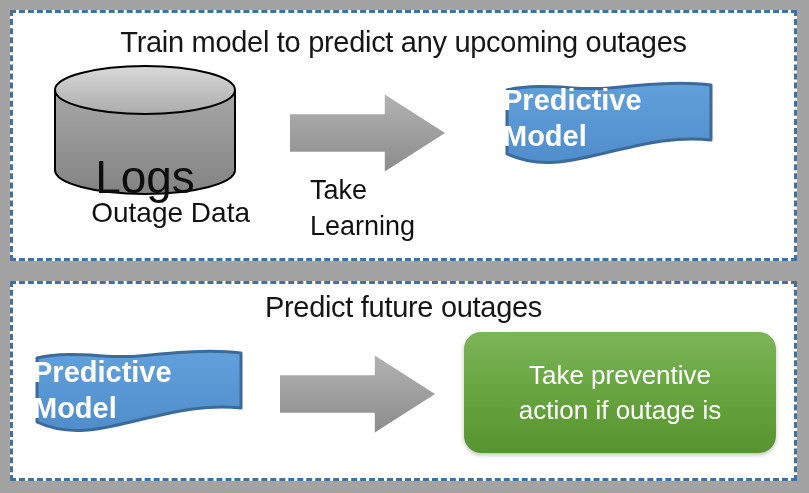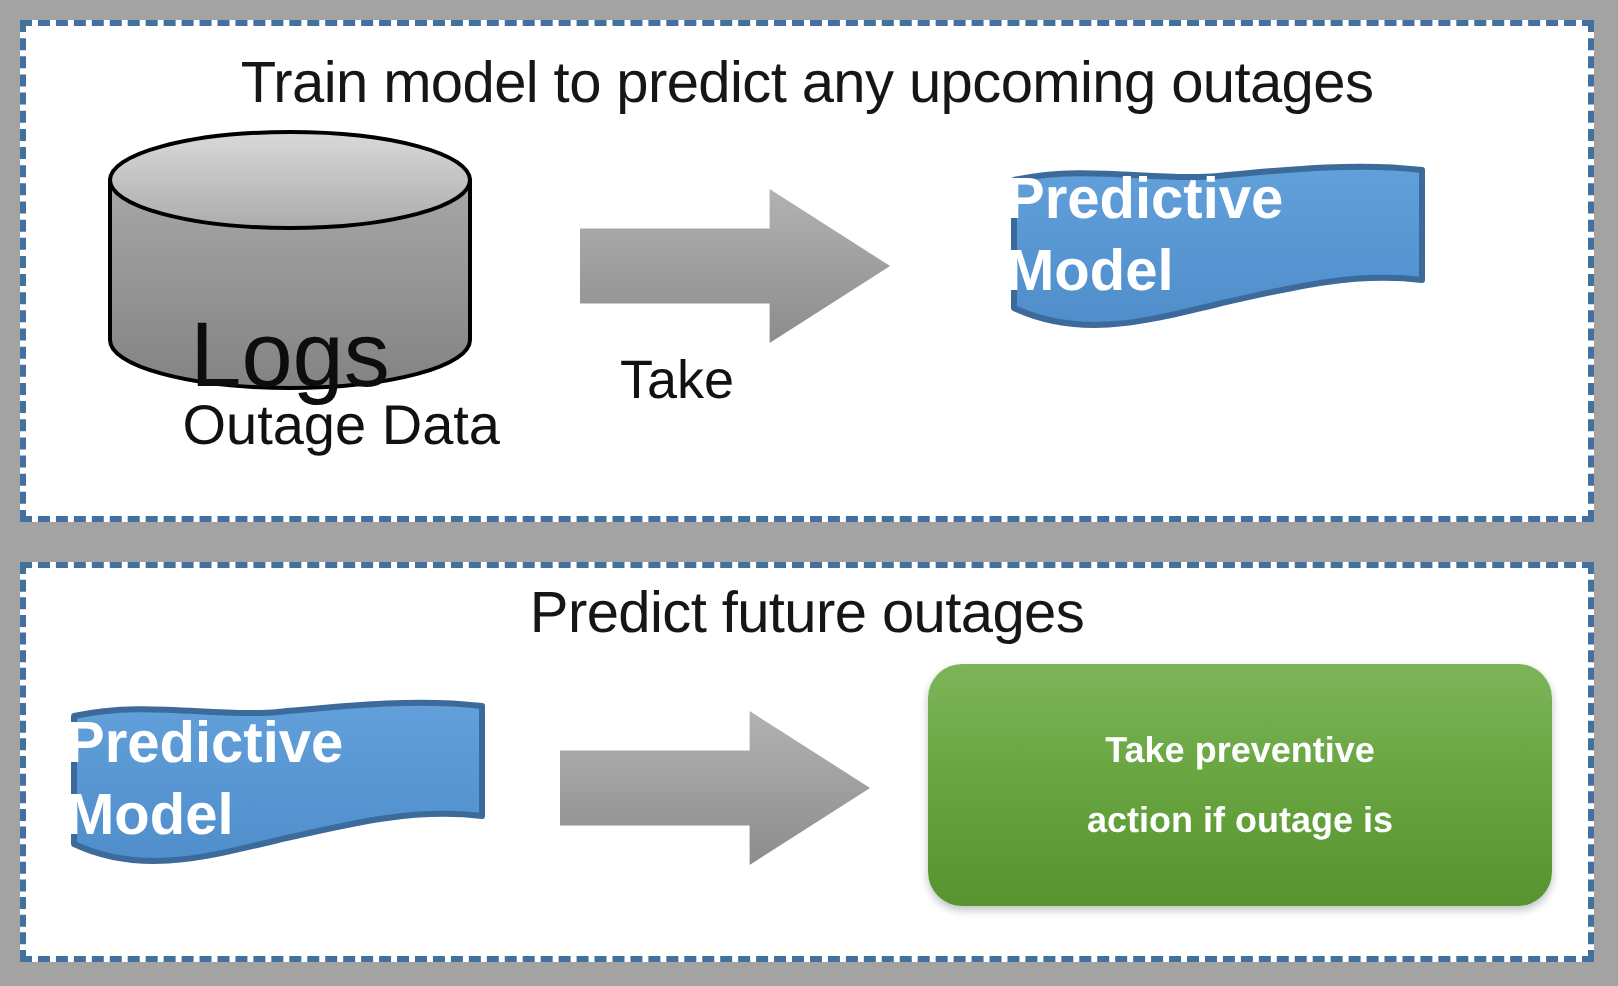--- a/index.html
+++ b/index.html
@@ -100,22 +100,22 @@
     background: linear-gradient(to bottom, #7db45a 0%, #69a641 45%, #579430 100%);
     box-shadow: 0 2px 4px rgba(0,0,0,0.25);
     display: flex;
     flex-direction: column;
     align-items: center;
     justify-content: center;
   }
   .action-box span {
     display: block;
     color: #ffffff;
-    font-size: 18px;
-    font-weight: bold;
+    font-size: 26px;
+    font-weight: normal;
     line-height: 35px;
     text-align: left;
     white-space: nowrap;
   }
 </style>
 </head>
 <body>
 
 <div class="stage">
 
@@ -144,20 +144,21 @@
       <defs>
         <linearGradient id="g-arrow1" x1="0" y1="0" x2="0" y2="1">
           <stop offset="0" stop-color="#B2B2B2"></stop>
           <stop offset="1" stop-color="#8C8C8C"></stop>
         </linearGradient>
       </defs>
       <polygon points="0,23 96,23 96,3 157,42 96,81 96,61 0,61" fill="url(#g-arrow1)"></polygon>
     </svg>
     <div class="arrow-caption">
       <span>Take</span>
+      <span>Learning</span>
     </div>
 
     <svg class="abs" style="left:490px; top:65px;" width="212" height="95" viewBox="0 0 212 95">
       <defs>
         <linearGradient id="g-wave1" x1="0" y1="0" x2="0" y2="1">
           <stop offset="0" stop-color="#61A0DA"></stop>
           <stop offset="1" stop-color="#4F8ECB"></stop>
         </linearGradient>
       </defs>
       <path d="M 4,12 C 40,4 75,13 106,10 C 138,7 175,3 208,7

